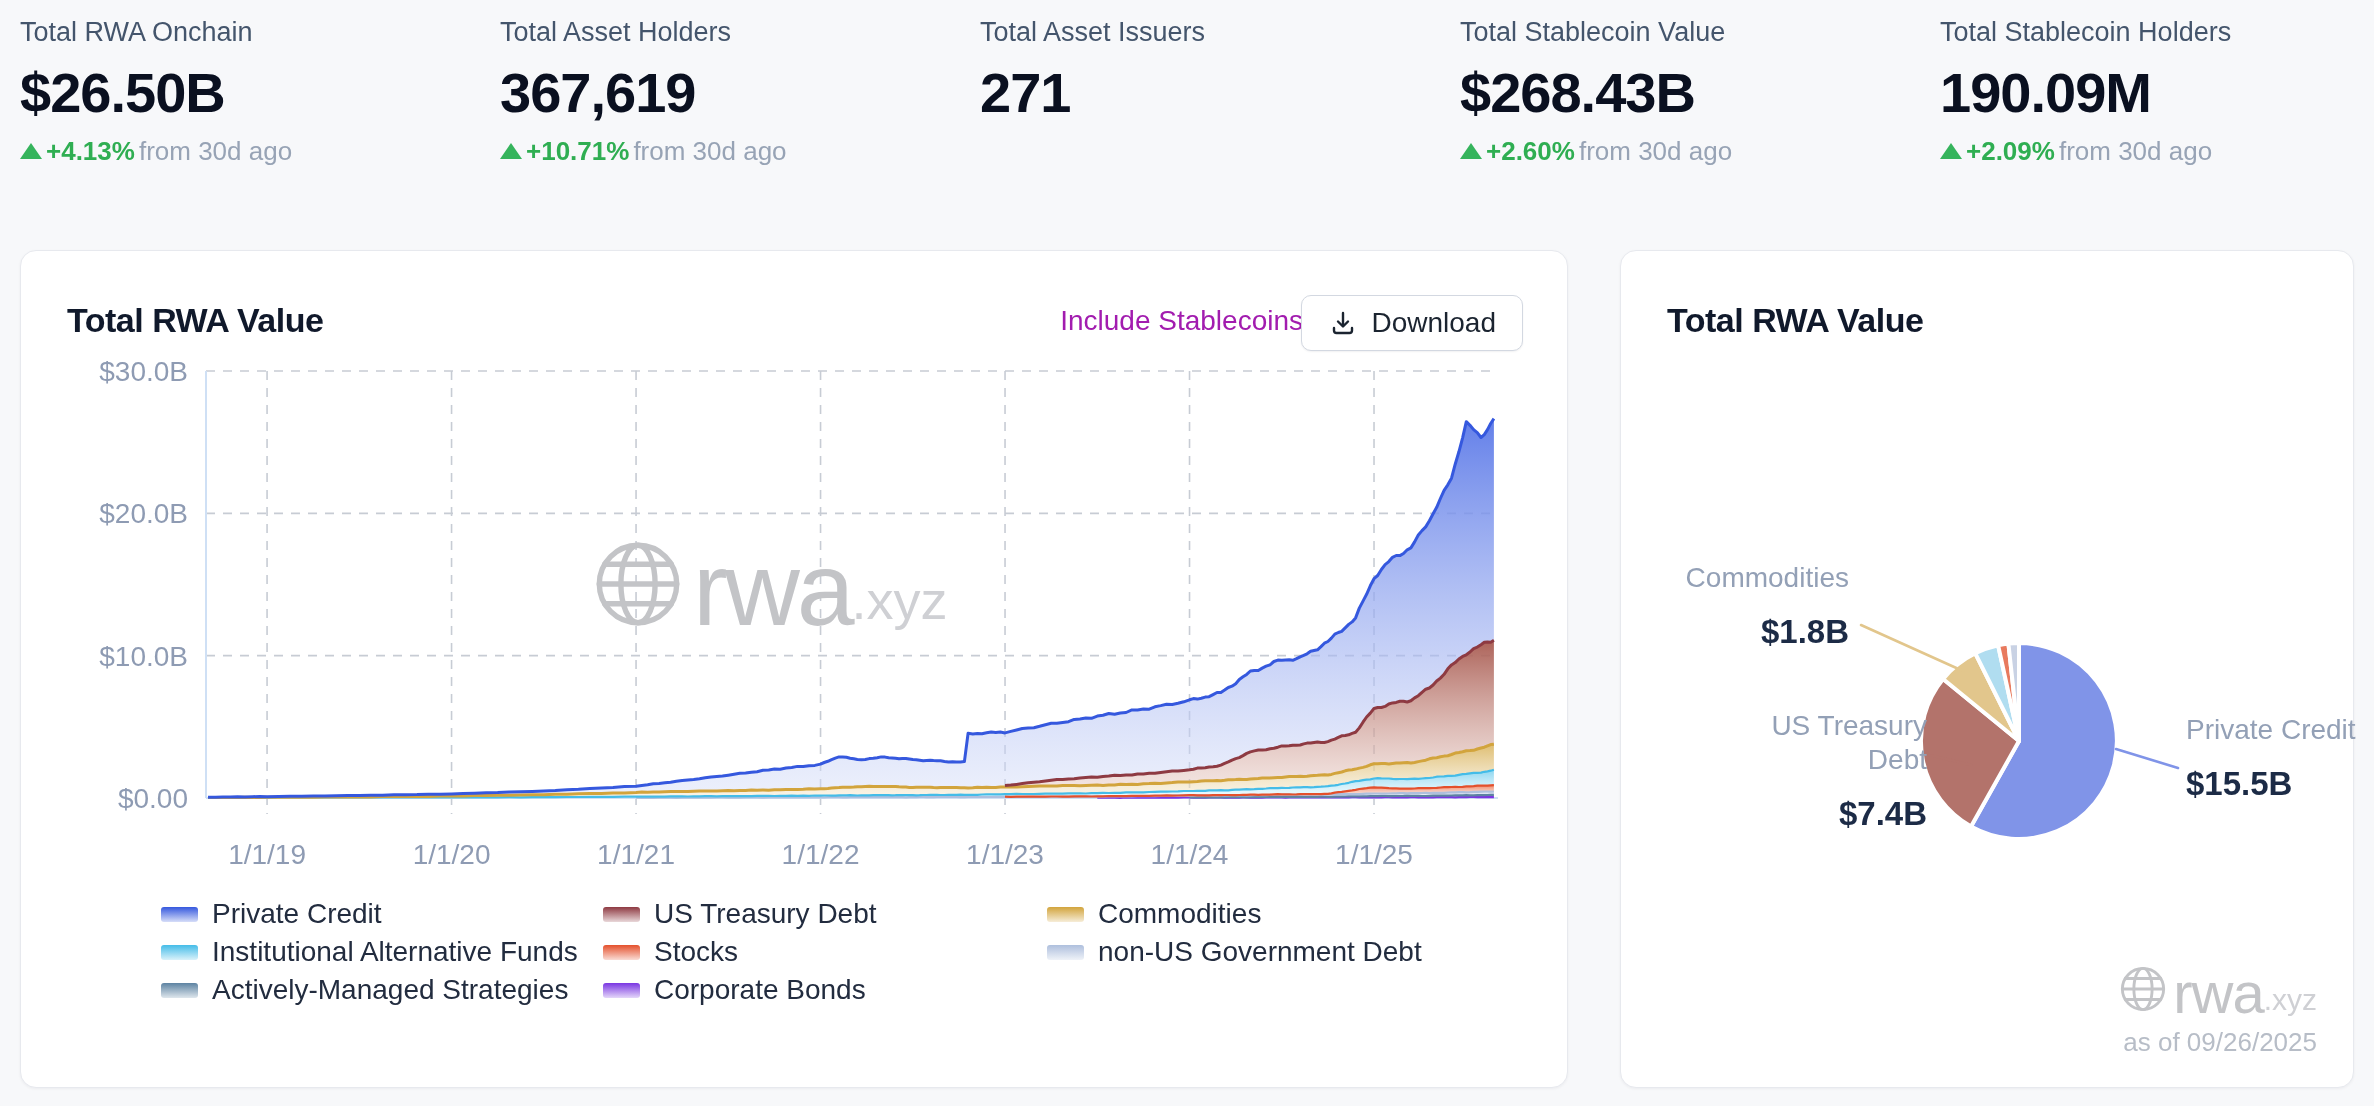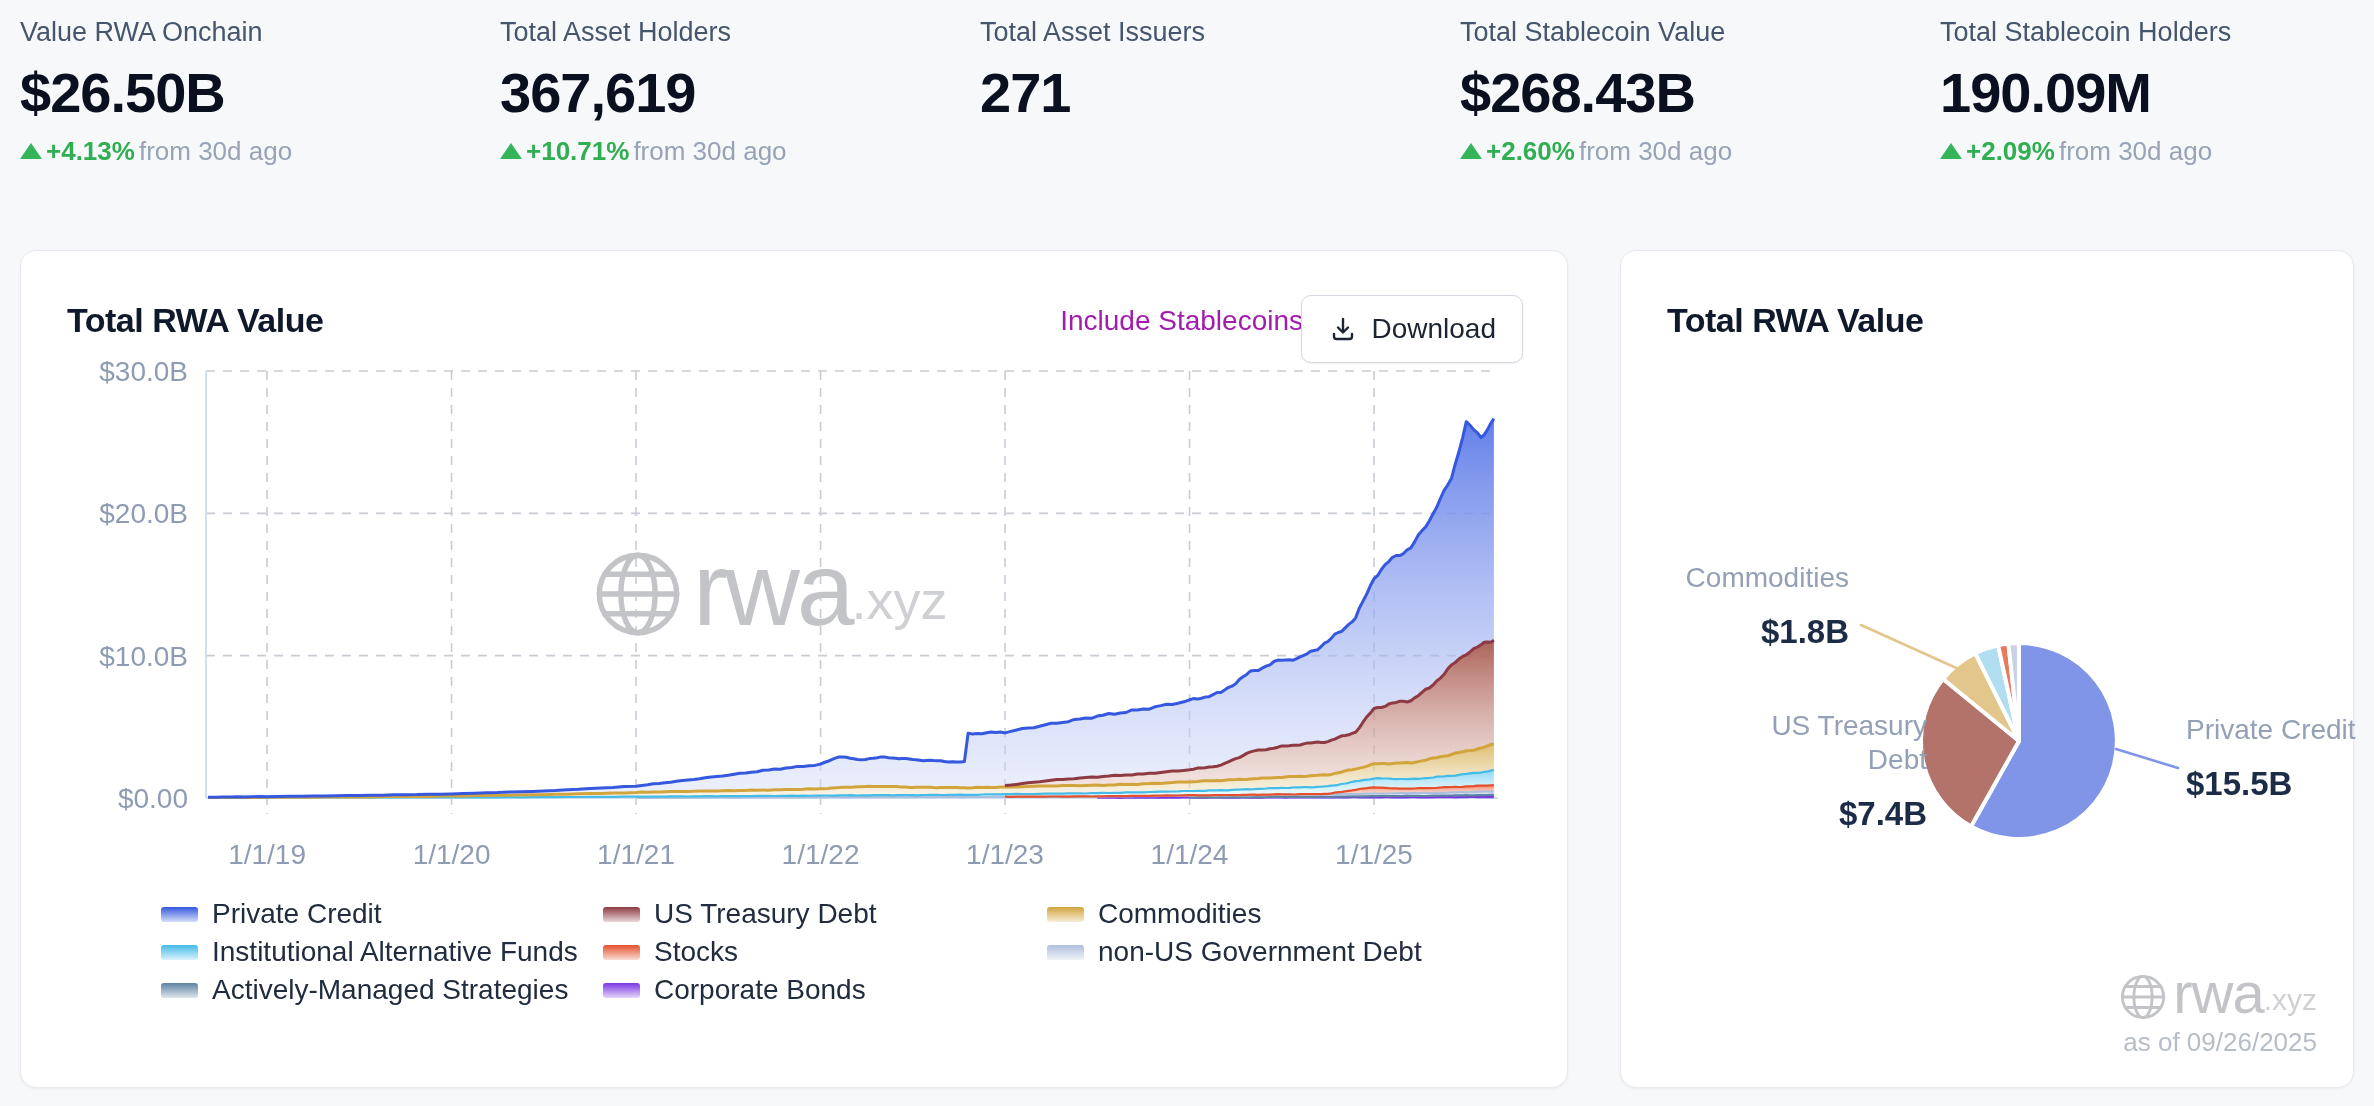--- a/index.html
+++ b/index.html
@@ -15,33 +15,33 @@
   .pct{color:#2fae52;font-weight:700;}
   .suffix{color:#97a3b5;}
 
   
   .card{position:absolute;top:250px;height:838px;background:#fff;border:1.5px solid #e7e9ee;border-radius:16px;box-sizing:border-box;box-shadow:0 1px 3px rgba(16,24,40,.05);}
   .card-chart{left:20px;width:1548px;}
   .card-pie{left:1620px;width:734px;}
   .card h2{position:absolute;left:40px;top:44px;margin:6px;font-size:34px;font-weight:700;color:#10192b;letter-spacing:-.5px;}
 
   .toggle-link{position:absolute;top:54px;right:264px;font-size:28px;font-weight:400;color:#a21caf;cursor:pointer;}
-  .dl-btn{position:absolute;top:44px;right:44px;height:68px;display:flex;align-items:center;gap:13px;padding:0 26px;background:#fff;border:1.5px solid #d3d8e1;border-radius:10px;font-size:28px;font-weight:500;color:#1b2430;cursor:pointer;box-shadow:0 1px 2px rgba(16,24,40,.06);}
+  .dl-btn{position:absolute;top:44px;right:44px;height:56px;display:flex;align-items:center;gap:13px;padding:0 26px;background:#fff;border:1.5px solid #d3d8e1;border-radius:10px;font-size:28px;font-weight:500;color:#1b2430;cursor:pointer;box-shadow:0 1px 2px rgba(16,24,40,.06);}
   .dl-btn svg{display:block;}
 
   .area-svg{position:absolute;left:0;top:0;width:1548px;height:838px;}
   svg text{font-family:"Liberation Sans","DejaVu Sans",sans-serif;}
 
   
   .legend{position:absolute;left:140px;top:644px;display:grid;grid-template-columns:442px 444px auto;grid-template-rows:repeat(3,38px);grid-auto-flow:column;column-gap:0;}
   .legend-item{display:flex;align-items:center;gap:14px;font-size:28px;color:#222c3f;cursor:pointer;}
   .legend-swatch{width:37px;height:15px;border-radius:3px;flex:none;}
 
   
-  .watermark{position:absolute;display:flex;align-items:flex-end;color:#c5c6c9;}
+  .watermark{position:absolute;display:flex;align-items:flex-start;color:#c5c6c9;}
   .wm-left{left:572px;top:288px;}
   .wm-left .wm-brand{font-size:104px;font-weight:500;letter-spacing:-3px;line-height:100px;margin-left:10px;color:#c3c4c7;}
   .wm-left .wm-suffix{font-size:54px;color:#cfd0d4;align-self:flex-end;margin-bottom:8px;}
   .wm-right{right:36px;top:714px;}
   .wm-right .wm-brand{font-size:58px;font-weight:500;letter-spacing:-1px;line-height:56px;margin-left:6px;color:#c3c4c7;}
   .wm-right .wm-suffix{font-size:30px;color:#cfd0d4;align-self:flex-end;margin-bottom:4px;}
   .as-of{position:absolute;right:36px;top:776px;font-size:26px;color:#b7bdc7;}
 
   
   .pie-svg{position:absolute;left:0;top:0;width:734px;height:838px;}
@@ -53,21 +53,21 @@
   .pl-ust .pname{margin-left:130px;}
   .pl-pc{left:565px;width:170px;top:462px;text-align:left;}
 </style>
 </head>
 <body>
 
 <div class="page">
 
   <div class="stats">
     <div class="stat">
-      <div class="stat-label">Value RWA Onchain</div>
+      <div class="stat-label">Total RWA Onchain</div>
       <div class="stat-value">$26.50B</div>
       <div class="stat-change">
         <span class="tri"></span>
         <span class="pct">+4.13%</span>
         <span class="suffix">from 30d ago</span>
       </div>
     </div>
     <div class="stat">
       <div class="stat-label">Total Asset Holders</div>
       <div class="stat-value">367,619</div>

